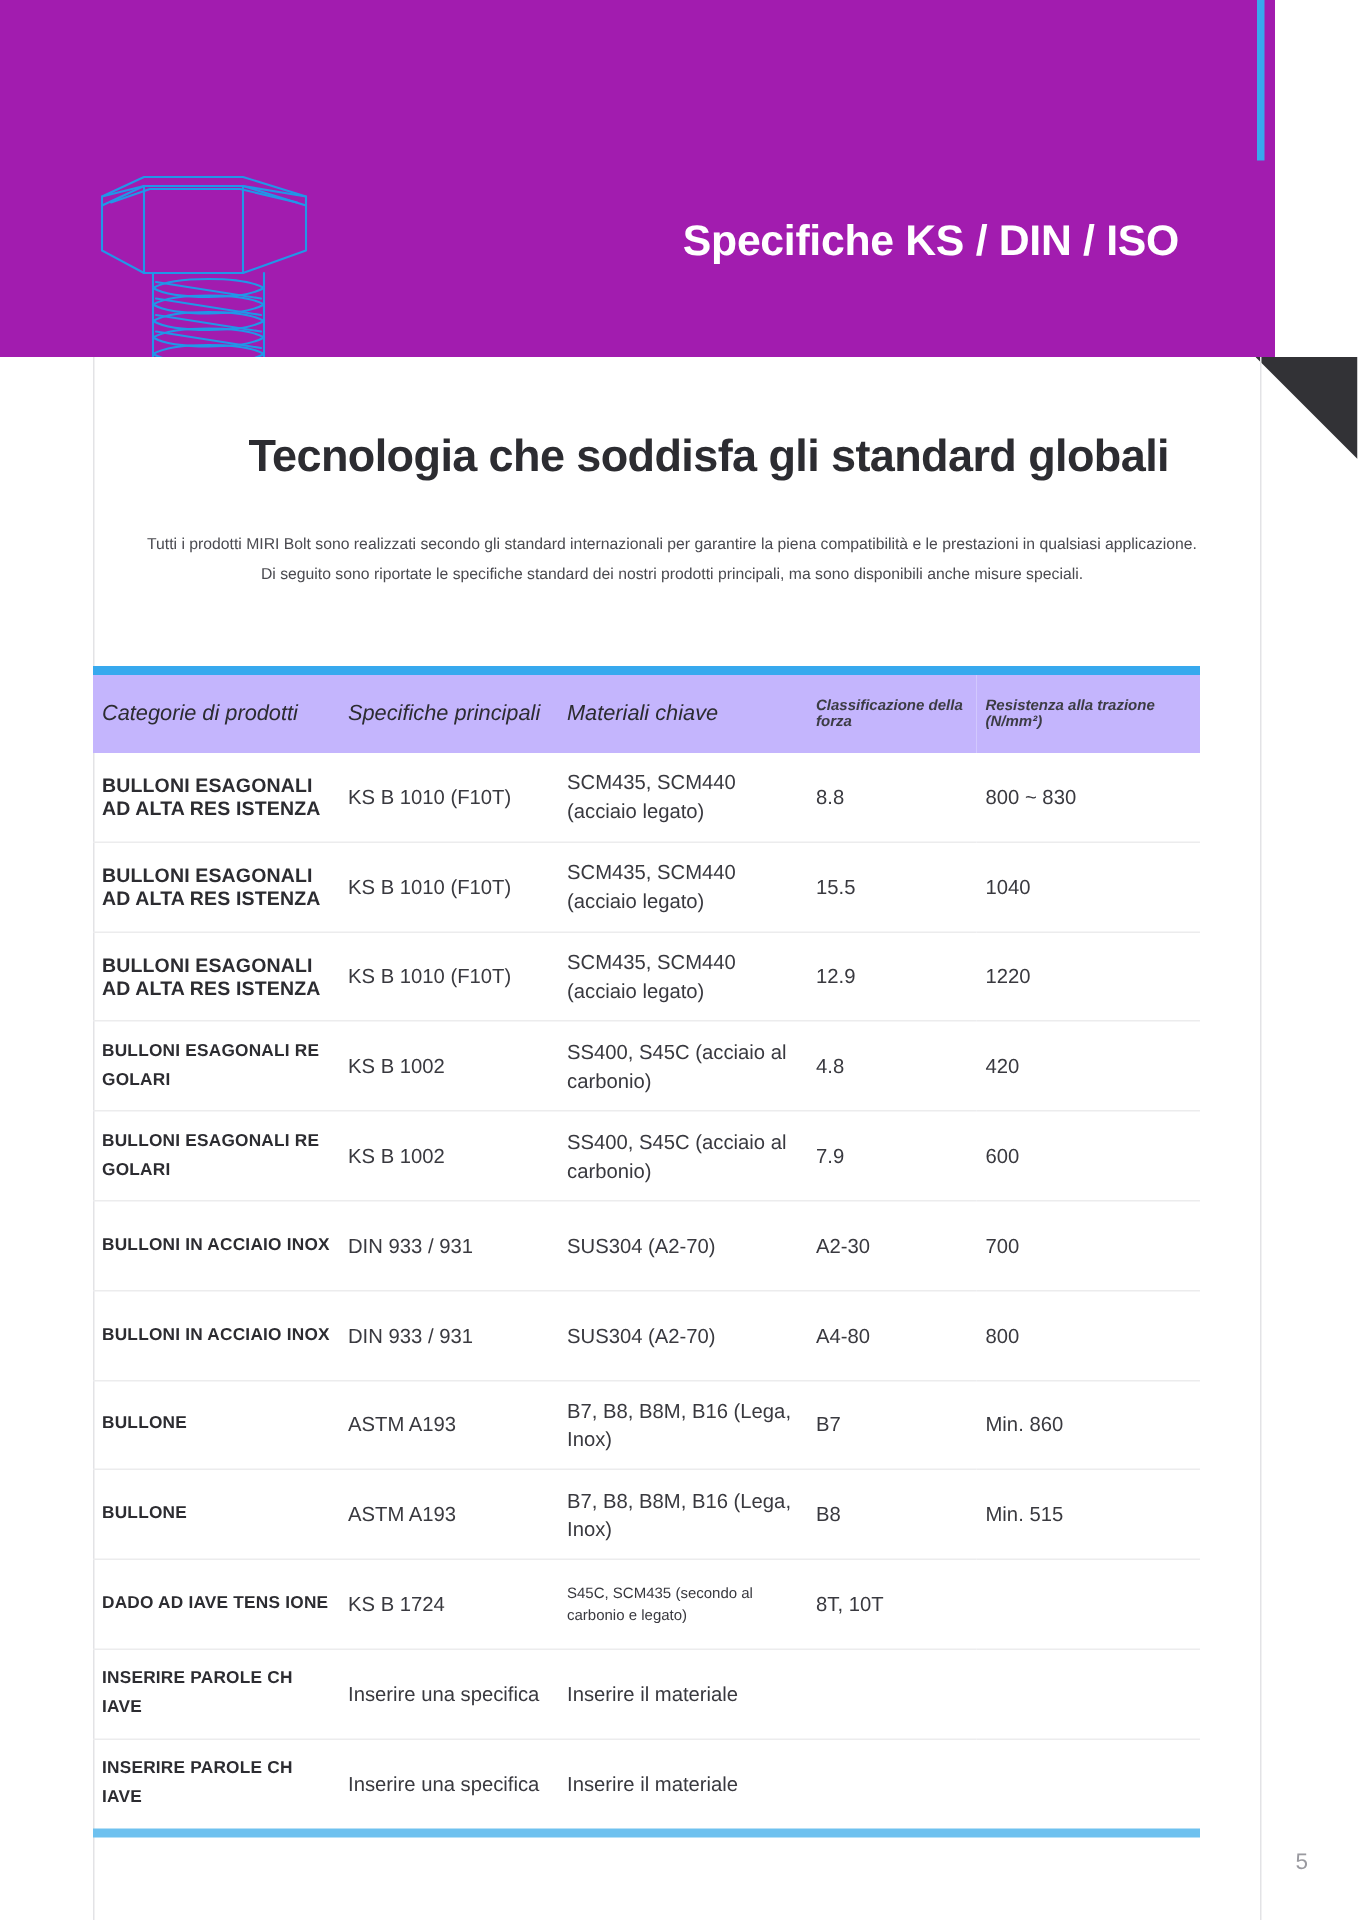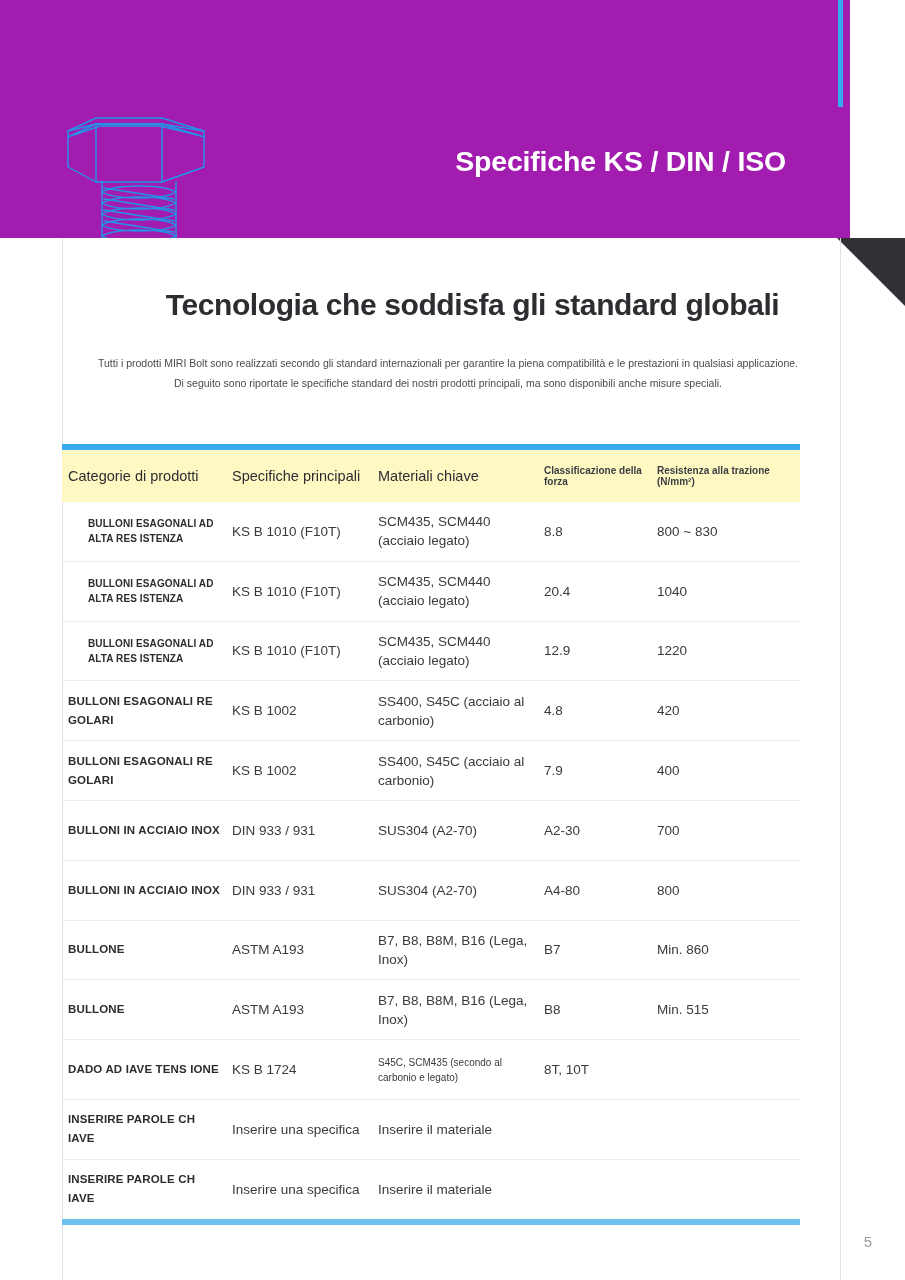--- a/index.html
+++ b/index.html
@@ -125,21 +125,22 @@
   #spec-table .rule-top {
     height: 4px;
     background: #37a9ee;
   }
   #spec-table .rule-bottom {
     height: 4px;
     background: #6ec1ef;
   }
 
   thead tr.head-row {
-    background: #fef9c3;
+    background: #c4b5fd;
+    font-style: italic;
   }
   thead th {
     text-align: left;
     vertical-align: middle;
     font-weight: normal;
     padding: 0;
     height: 52px;
   }
   th .th-label {
     display: block;
@@ -175,24 +176,23 @@
     padding-right: 4px;
     line-height: 19px;
   }
   td.col-category .cell {
     font-weight: bold;
     font-size: 11.5px;
     color: #2c2c31;
     letter-spacing: 0.15px;
   }
   td.col-category.tight .cell {
-    font-size: 10px;
+    font-size: 13px;
     letter-spacing: 0.1px;
     line-height: 15px;
-    margin-left: 20px;
   }
   td.col-spec .cell,
   td.col-material .cell,
   td.col-grade .cell,
   td.col-tensile .cell {
     font-size: 13.5px;
     color: #39393f;
   }
   td.col-material.small .cell {
     font-size: 10px;
@@ -313,21 +313,21 @@
           <td class="col-category tight">
             <span class="cell">BULLONI ESAGONALI AD ALTA RES ISTENZA</span>
           </td>
           <td class="col-spec">
             <span class="cell">KS B 1010 (F10T)</span>
           </td>
           <td class="col-material">
             <span class="cell">SCM435, SCM440 (acciaio legato)</span>
           </td>
           <td class="col-grade">
-            <span class="cell">20.4</span>
+            <span class="cell">15.5</span>
           </td>
           <td class="col-tensile">
             <span class="cell">1040</span>
           </td>
         </tr>
         <tr class="data-row">
           <td class="col-category tight">
             <span class="cell">BULLONI ESAGONALI AD ALTA RES ISTENZA</span>
           </td>
           <td class="col-spec">
@@ -367,21 +367,21 @@
           <td class="col-spec">
             <span class="cell">KS B 1002</span>
           </td>
           <td class="col-material">
             <span class="cell">SS400, S45C (acciaio al carbonio)</span>
           </td>
           <td class="col-grade">
             <span class="cell">7.9</span>
           </td>
           <td class="col-tensile">
-            <span class="cell">400</span>
+            <span class="cell">600</span>
           </td>
         </tr>
         <tr class="data-row">
           <td class="col-category">
             <span class="cell">BULLONI IN ACCIAIO INOX</span>
           </td>
           <td class="col-spec">
             <span class="cell">DIN 933 / 931</span>
           </td>
           <td class="col-material">

